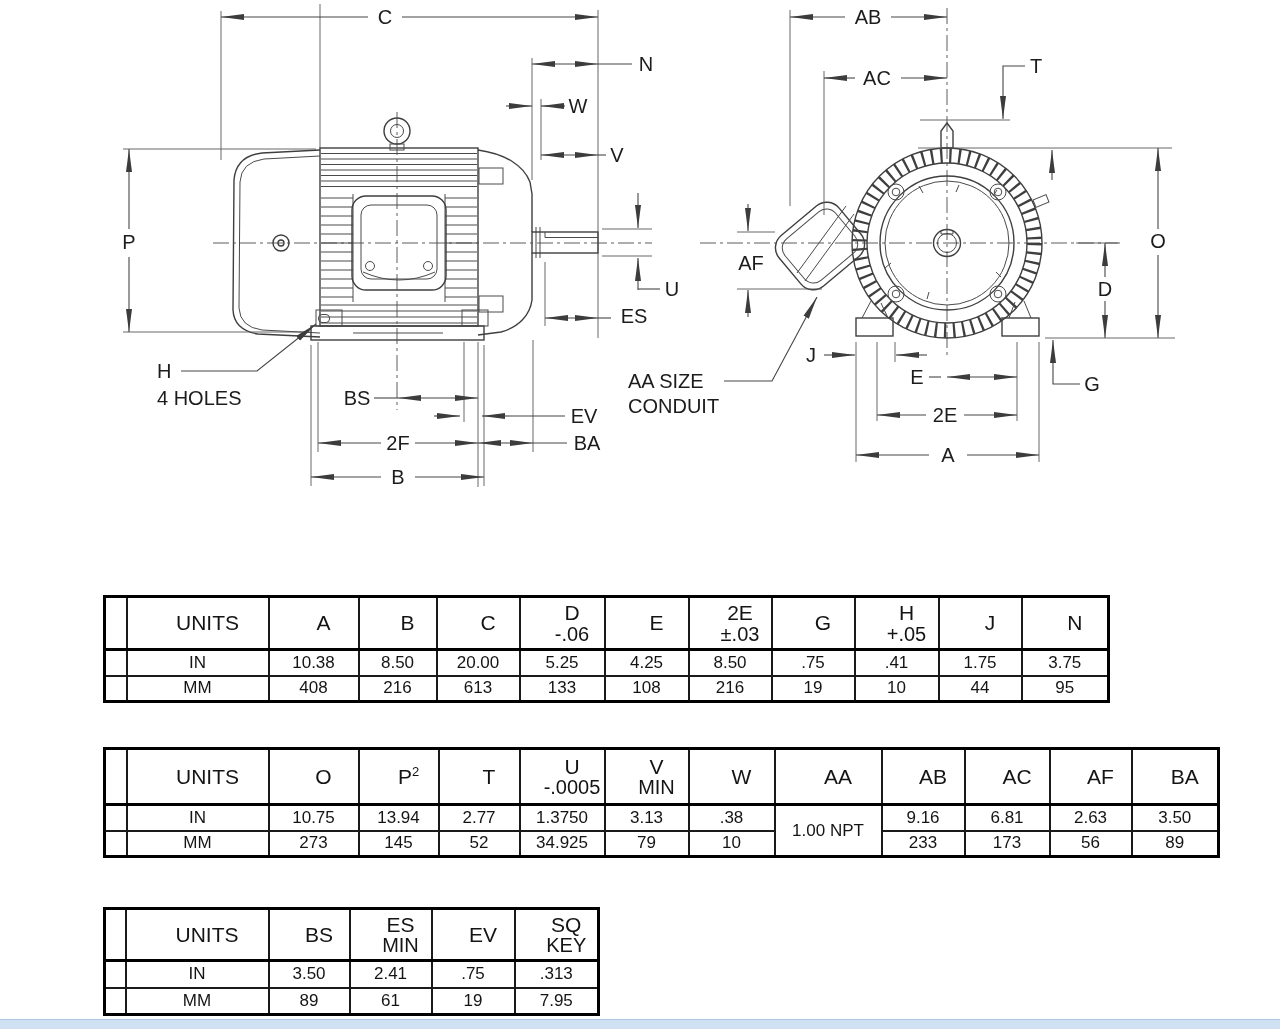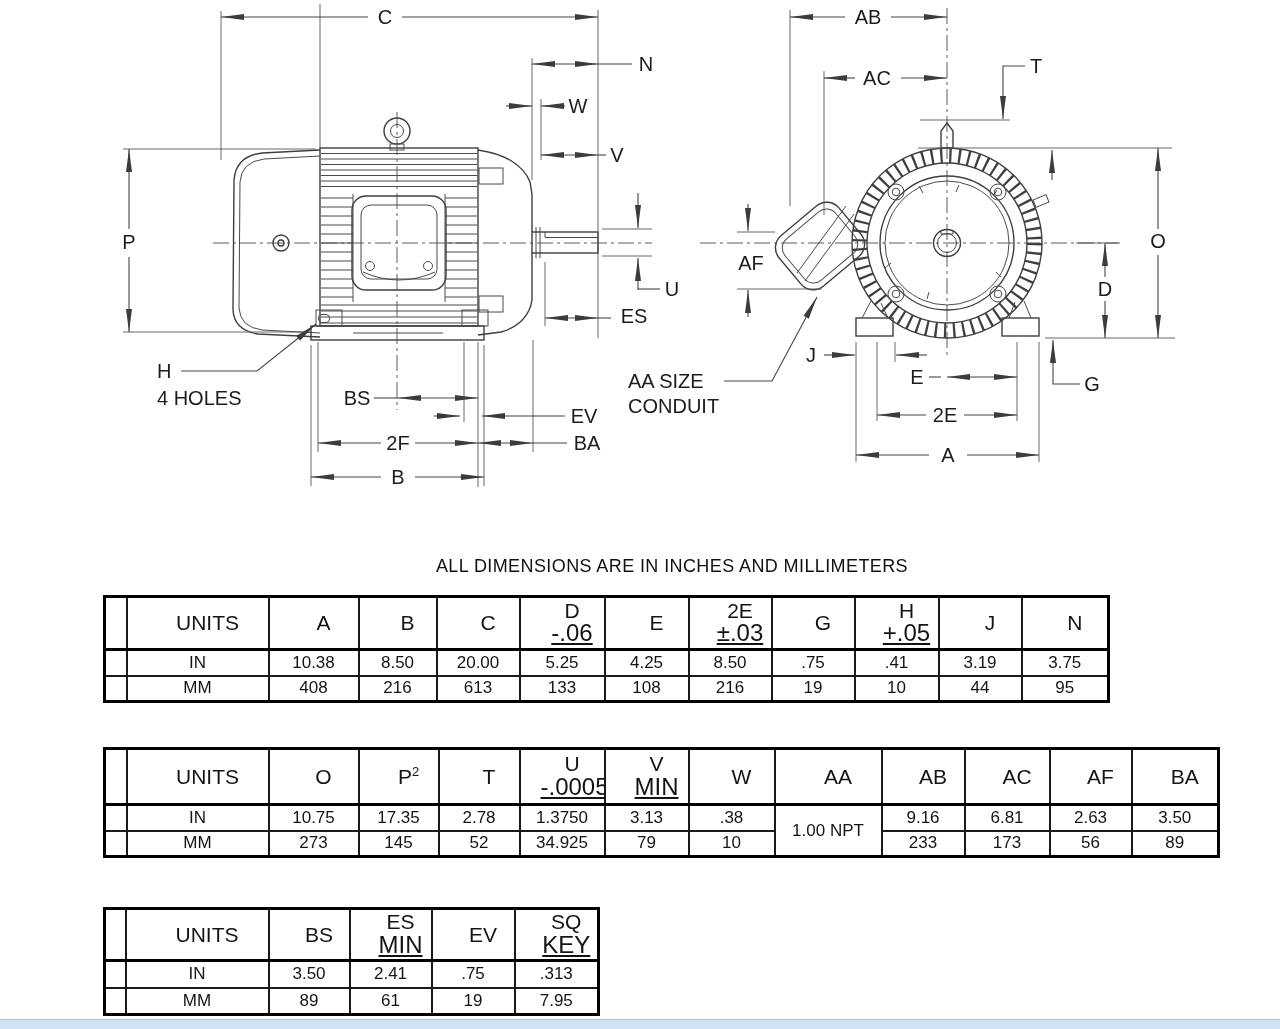--- a/index.html
+++ b/index.html
@@ -17,21 +17,21 @@
       text-anchor:middle;dominant-baseline:central;}
   .dls{text-anchor:start;}
   #note-title{position:absolute;left:102px;top:556px;width:1140px;text-align:center;
       font-size:18px;color:#111;letter-spacing:.4px;}
   table.dim-table{position:absolute;border-collapse:collapse;table-layout:fixed;
       background:#fff;border:3px solid #000;color:#141414;text-align:center;}
   .dim-table td{border:2px solid #1a1a1a;padding:0;overflow:hidden;vertical-align:middle;}
   .dim-table tr.hdr td{font-size:21px;line-height:1.12;border-bottom:3px solid #000;padding-left:20px;}
   .dim-table tr.val td{font-size:17px;}
   .dim-table td.unitcell{font-size:16px;margin-top:34px;}
-  .h2{font-size:24px;margin-top:-2px;text-decoration:underline;}
+  .h2{font-size:20px;margin-top:-2px;}
   sup{font-size:13px;line-height:0;}
   .t1 tr.hdr{height:53px;} .t1 tr.val{height:26px;}
   .t2 tr.hdr{height:56px;} .t2 tr.val{height:26px;}
   .t3 tr.hdr{height:52px;} .t3 tr.val{height:27px;}
   #bottom-strip{position:absolute;left:0;top:1019px;width:1280px;height:10px;
       background:#cfe1f2;border-top:1px solid #a9c7e0;}
 </style>
 </head>
 <body>
 
@@ -192,21 +192,20 @@
     <text class="dl" x="751" y="263">AF</text>
     <text class="dl" x="811" y="355">J</text>
     <text class="dl" x="917" y="377">E</text>
     <text class="dl" x="945" y="415">2E</text>
     <text class="dl" x="948" y="455">A</text>
     <text class="dl dls" x="628" y="381">AA SIZE</text>
     <text class="dl dls" x="628" y="406">CONDUIT</text>
   </g>
 </svg>
 
-<div id="note-title">ALL DIMENSIONS ARE IN INCHES AND MILLIMETERS</div>
 
 <table class="dim-table t1" style="left:103px;top:595px;width:1004px;">
   <colgroup>
         <col style="width:22px">
         <col style="width:142px">
         <col style="width:90px">
         <col style="width:78px">
         <col style="width:83px">
         <col style="width:85px">
         <col style="width:84px">
@@ -258,21 +257,21 @@
     <td class="nc"></td>
     <td class="unitcell">IN</td>
     <td>10.38</td>
     <td>8.50</td>
     <td>20.00</td>
     <td>5.25</td>
     <td>4.25</td>
     <td>8.50</td>
     <td>.75</td>
     <td>.41</td>
-    <td>3.19</td>
+    <td>1.75</td>
     <td>3.75</td>
   </tr>
   <tr class="val">
     <td class="nc"></td>
     <td class="unitcell">MM</td>
     <td>408</td>
     <td>216</td>
     <td>613</td>
     <td>133</td>
     <td>108</td>
@@ -338,22 +337,22 @@
             <div class="h1">AF</div>
           </td>
     <td>
             <div class="h1">BA</div>
           </td>
   </tr>
   <tr class="val">
     <td class="nc"></td>
     <td class="unitcell">IN</td>
     <td>10.75</td>
-    <td>17.35</td>
-    <td>2.78</td>
+    <td>13.94</td>
+    <td>2.77</td>
     <td>1.3750</td>
     <td>3.13</td>
     <td>.38</td>
     <td rowspan="2">1.00 NPT</td>
     <td>9.16</td>
     <td>6.81</td>
     <td>2.63</td>
     <td>3.50</td>
   </tr>
   <tr class="val">

